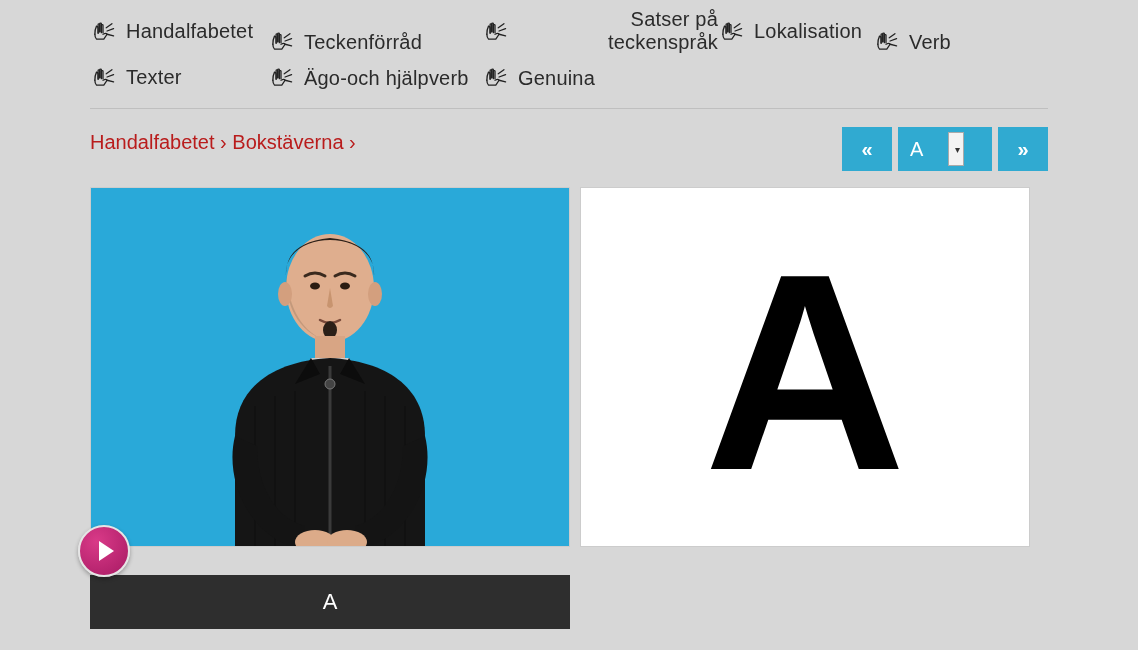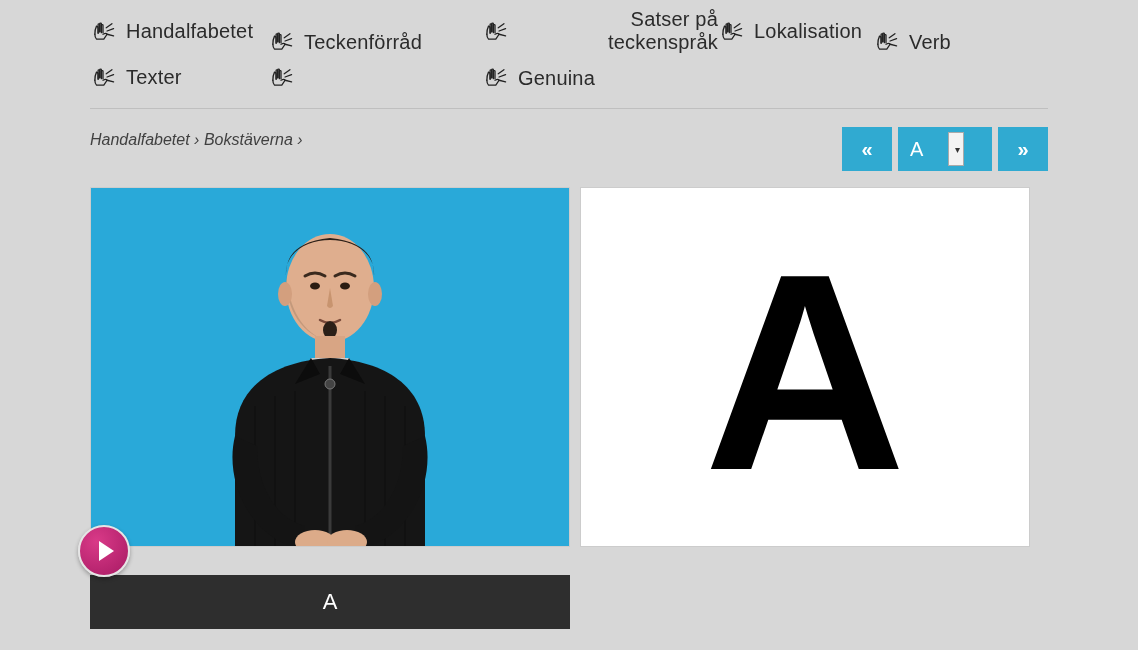--- a/index.html
+++ b/index.html
@@ -47,24 +47,23 @@
     margin: 0 0 18px 0;
   }
   
   .crumb-row {
     display: flex;
     justify-content: space-between;
     align-items: flex-start;
     margin-bottom: 16px;
   }
   .crumb {
-    font-size: 16px;
-    color: #404040;
+    font-size: 20px;
+    color: #b91c1c;
     padding-top: 4px;
-    font-style: italic;
   }
   .pager {
     display: flex;
     gap: 6px;
   }
   .pager-btn {
     height: 44px;
     width: 50px;
     background: #30aad1;
     color: #fff;
@@ -289,20 +288,21 @@
               <g fill="none" stroke="#222" stroke-width="1.6" stroke-linecap="round">
                 <path d="M6 20c0-3 1-8 2-10 1 0 2 1 2 3v6"></path>
                 <path d="M10 18V8c0-1 2-1 2 0v9"></path>
                 <path d="M12 17V7c0-1 2-1 2 0v10"></path>
                 <path d="M14 18V9c0-1 2-1 2 0v9"></path>
                 <path d="M16 20c2-1 4-2 5 0l-4 6H8c-2-2-2-4-2-6"></path>
                 <path d="M20 12l7-5M21 16l8-3M21 20l8 2"></path>
               </g>
             </svg>
         </span>
+        <span>Ägo-och hjälpverb</span>
       </a>
       <a class="nav-item col5">
         <span class="icon">
           <svg viewBox="0 0 32 32">
               <g fill="none" stroke="#222" stroke-width="1.6" stroke-linecap="round">
                 <path d="M6 20c0-3 1-8 2-10 1 0 2 1 2 3v6"></path>
                 <path d="M10 18V8c0-1 2-1 2 0v9"></path>
                 <path d="M12 17V7c0-1 2-1 2 0v10"></path>
                 <path d="M14 18V9c0-1 2-1 2 0v9"></path>
                 <path d="M16 20c2-1 4-2 5 0l-4 6H8c-2-2-2-4-2-6"></path>

